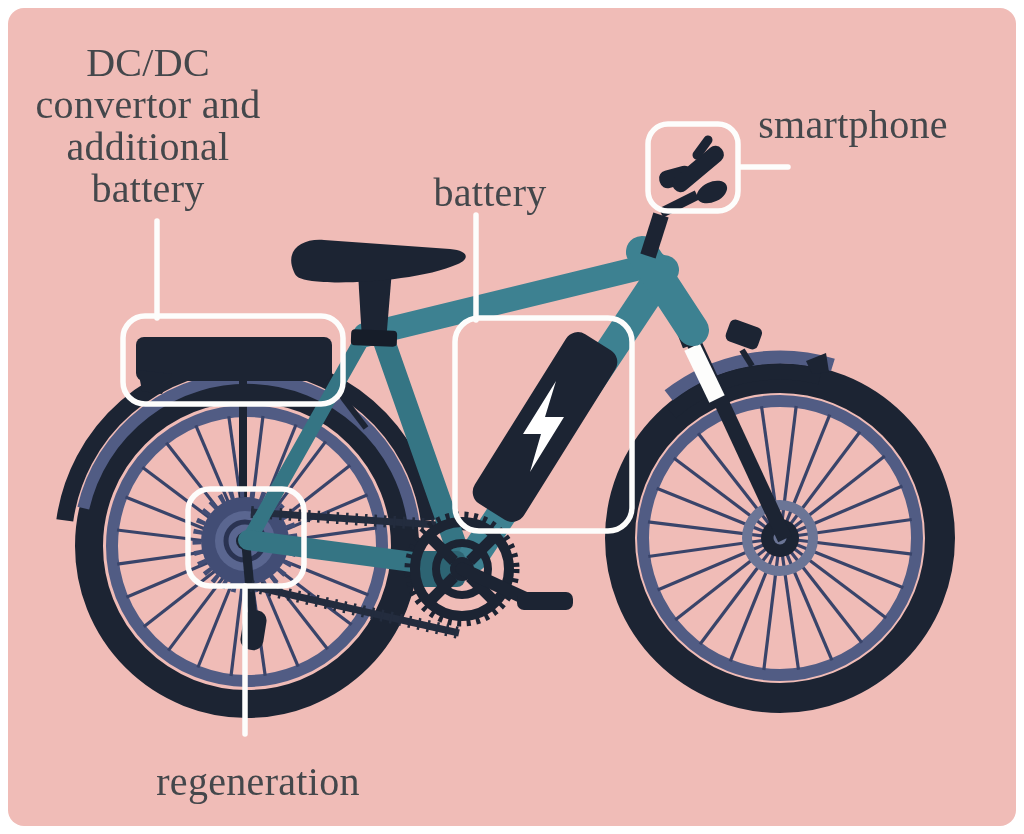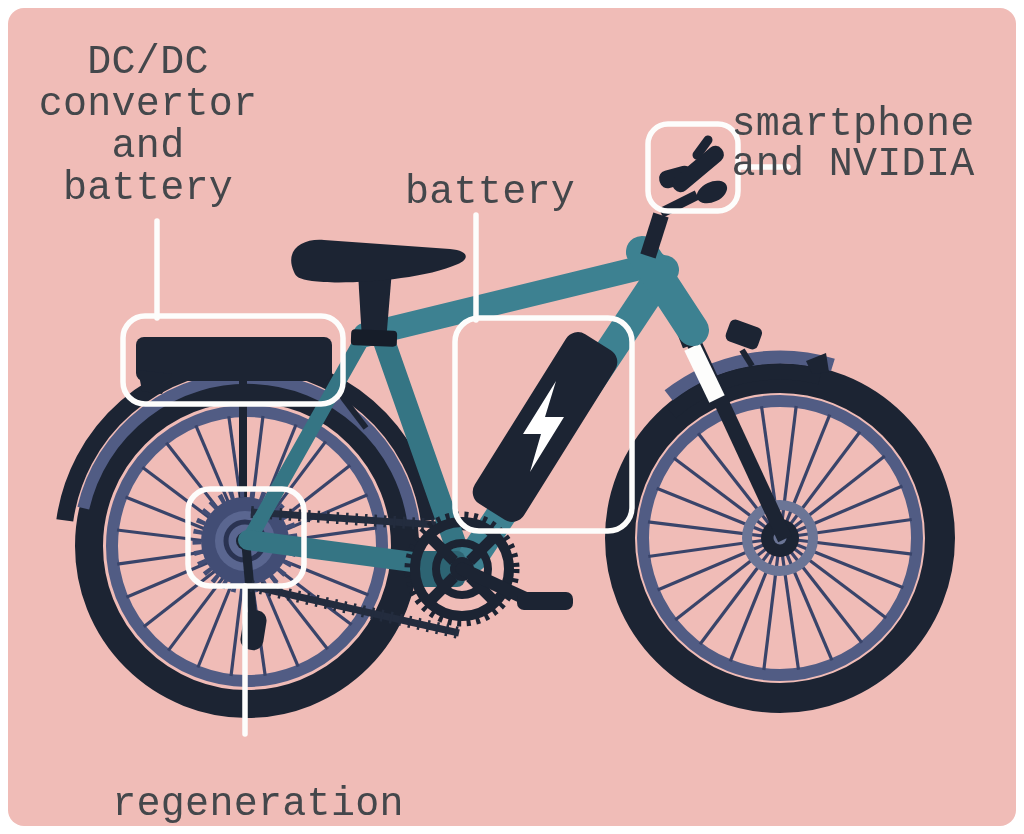--- a/index.html
+++ b/index.html
@@ -4,21 +4,21 @@
 <style>
   :root{
     --background:#f0bcb7; --label-text:#44474b; --callout:#fdfdfc;
     --dark:#1c2433; --slate:#515c84; --spoke:#39446a; --teal:#3d8191;
     --teal-dark:#357584; --hub-outer:#424d75; --hub-mid:#5a6690;
     --hub-ring:#2a3352; --front-hub:#6b7596; --chain:#232c3e;
     --bolt:#ffffff; --motor-cap:#2d6473;
   }
   html,body{margin:0;padding:0;background:#ffffff;}
   .canvas{position:relative;width:1024px;height:834px;background:#ffffff;overflow:hidden;
-          font-family:Liberation Mono, monospace;}
+          font-family:Liberation Serif, serif;}
   .canvas svg{position:absolute;left:0;top:0;}
   .label{position:absolute;font-size:40px;line-height:42px;color:var(--label-text);
          text-align:center;letter-spacing:.3px;font-weight:400;}
   .label span{display:block;}
 
   
   .tire{fill:none;stroke:var(--dark);}
   .rim{fill:none;stroke:var(--slate);}
   .spokes line{stroke:var(--spoke);stroke-width:3.2;}
   .dark-f{fill:var(--dark);}
@@ -204,29 +204,29 @@
     <line class="leader" x1="740" y1="167" x2="788" y2="167"></line>
     <rect class="callout" x="648" y="124" width="90" height="87" rx="20"></rect>
     <line class="leader" x1="245" y1="586" x2="245" y2="734"></line>
     <rect class="callout" x="188" y="489" width="116" height="97" rx="22"></rect>
   </g>
 </svg>
 
 <div class="label" style="left:8px;top:42px;width:280px;">
   <span>DC/DC</span>
   <span>convertor and</span>
+  <span>additional</span>
   <span>battery</span>
 </div>
 
 <div class="label" style="left:390px;top:172px;width:200px;">
   <span>battery</span>
 </div>
 
 <div class="label" style="left:728px;top:105px;width:250px;line-height:40px;">
   <span>smartphone</span>
-  <span>and NVIDIA</span>
-</div>
-
-<div class="label" style="left:108px;top:784px;width:300px;">
+</div>
+
+<div class="label" style="left:108px;top:761px;width:300px;">
   <span>regeneration</span>
 </div>
 
 </div>
 
 </body></html>

